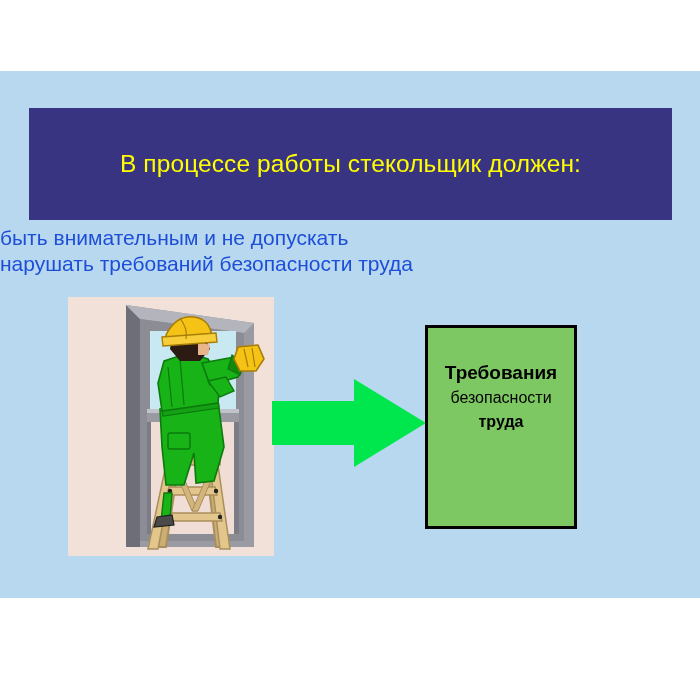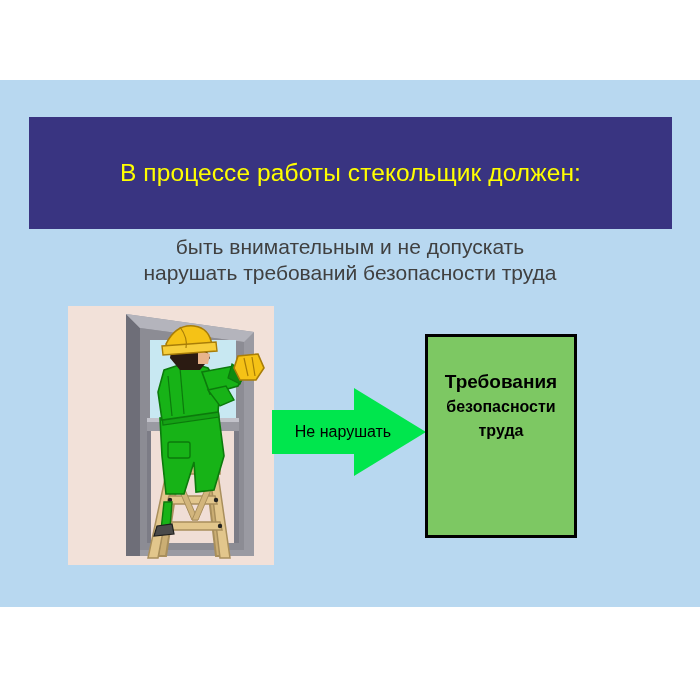--- a/index.html
+++ b/index.html
@@ -8,21 +8,21 @@
     width: 700px;
     height: 700px;
     background: #ffffff;
     font-family: "Liberation Sans", sans-serif;
     overflow: hidden;
   }
 
   #slide {
     position: absolute;
     left: 0;
-    top: 80px;
+    top: 71px;
     width: 700px;
     height: 527px;
     background: #b8d8f0;
   }
 
   
   #title-banner {
     position: absolute;
     left: 29px;
     top: 37px;          
@@ -45,22 +45,22 @@
     letter-spacing: 0.1px;
     white-space: nowrap;
   }
 
   
   #subtitle {
     position: absolute;
     left: 0;
     top: 154px;         
     width: 700px;
-    text-align: center;
-    color: #404040;
+    text-align: left;
+    color: #1d4ed8;
     font-size: 21px;
     line-height: 26px;
   }
   #subtitle .ln { display: block; white-space: nowrap; }
 
   
   #illustration {
     position: absolute;
     left: 68px;
     top: 226px;         
@@ -116,21 +116,21 @@
   }
   #green-box-text .l1 {
     display: block;
     font-size: 19px;
     font-weight: bold;
     line-height: 26px;
   }
   #green-box-text .l2 {
     display: block;
     font-size: 16px;
-    font-weight: bold;
+    font-weight: normal;
     line-height: 24px;
   }
   #green-box-text .l3 {
     display: block;
     font-size: 16px;
     font-weight: bold;
     line-height: 24px;
     text-align: center;
   }
 </style>
@@ -220,21 +220,20 @@
       <path d="M98,38 Q108,18 126,20 Q142,22 144,40 L142,42 L100,44 Z" fill="#f5c216" stroke="#a87d08" stroke-width="1.6"></path>
       <path d="M94,40 L148,36 L149,45 L95,49 Z" fill="#f7ce3a" stroke="#a87d08" stroke-width="1.4"></path>
       <path d="M112,21 Q120,32 118,42" stroke="#a87d08" stroke-width="1.2" fill="none"></path>
     </svg>
   </div>
 
   <div id="arrow-callout">
     <svg width="158" height="96" viewBox="0 0 158 96" xmlns="http://www.w3.org/2000/svg">
       <polygon points="2,26 84,26 84,4 156,48 84,92 84,70 2,70" fill="#00e64d"></polygon>
     </svg>
-    <div id="arrow-label">Не нарушать</div>
   </div>
 
   <div id="green-box">
     <div id="green-box-text">
       <span class="l1">Требования</span>
       <span class="l2">безопасности</span>
       <span class="l3">труда</span>
     </div>
   </div>
 

